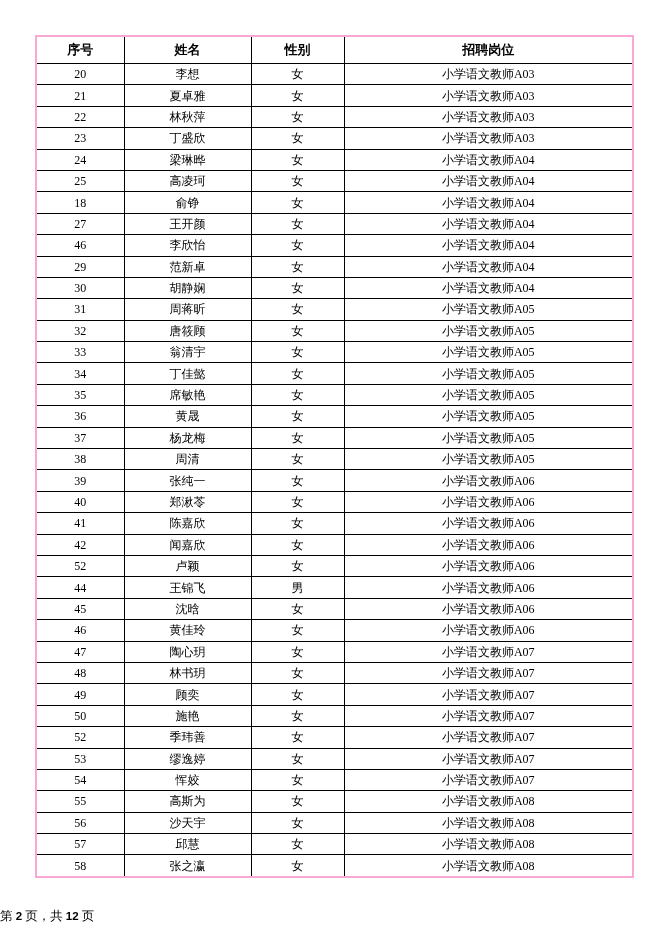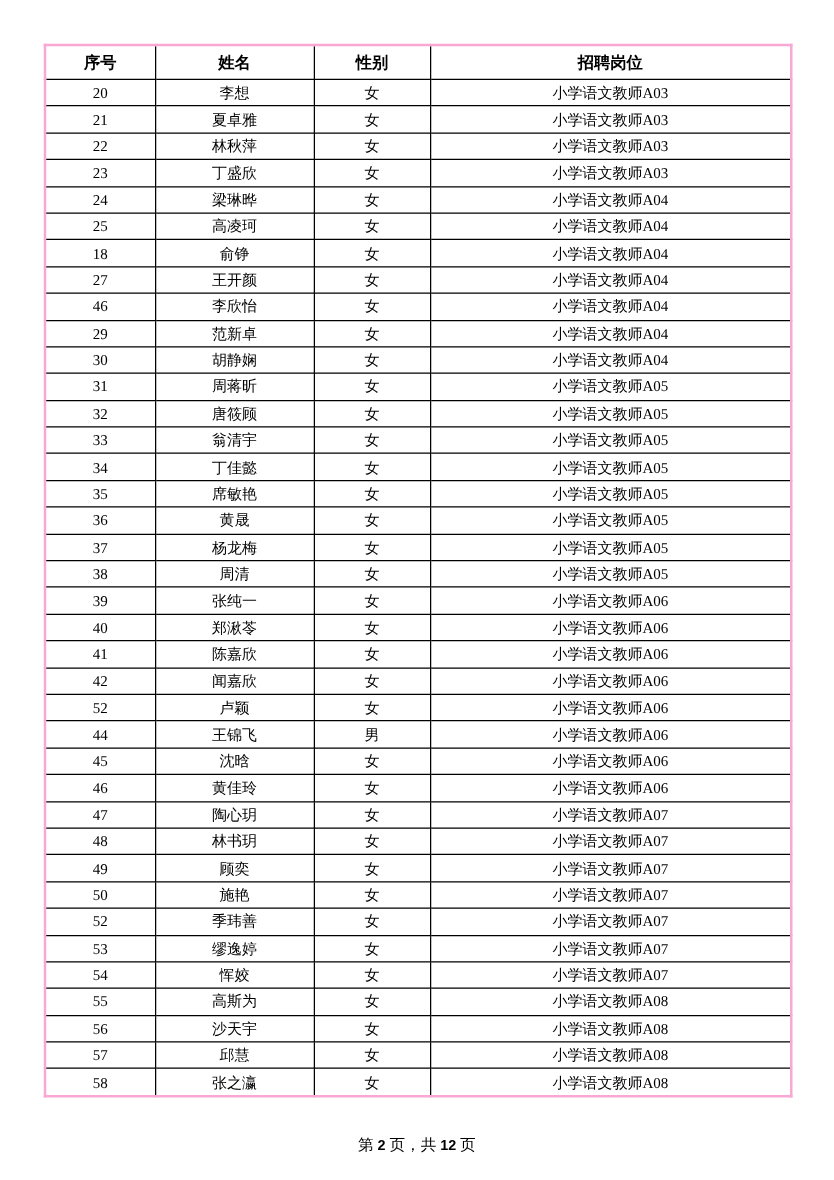--- a/index.html
+++ b/index.html
@@ -45,21 +45,20 @@
   }
   col.c-serial   { width: 88px; }
   col.c-name     { width: 127px; }
   col.c-gender   { width: 93px; }
   col.c-position { width: 289px; }
   .footer {
     position: absolute;
     left: 0;
     top: 908px;
     width: 667px;
-    text-align: center;
     font-size: 12.5px;
   }
   .footer .num { font-weight: bold; font-family: "Liberation Sans", "DejaVu Sans", sans-serif; font-size: 11.5px; }
 </style>
 </head>
 <body>
 
 <div class="page">
   <table class="roster">
     <colgroup>

